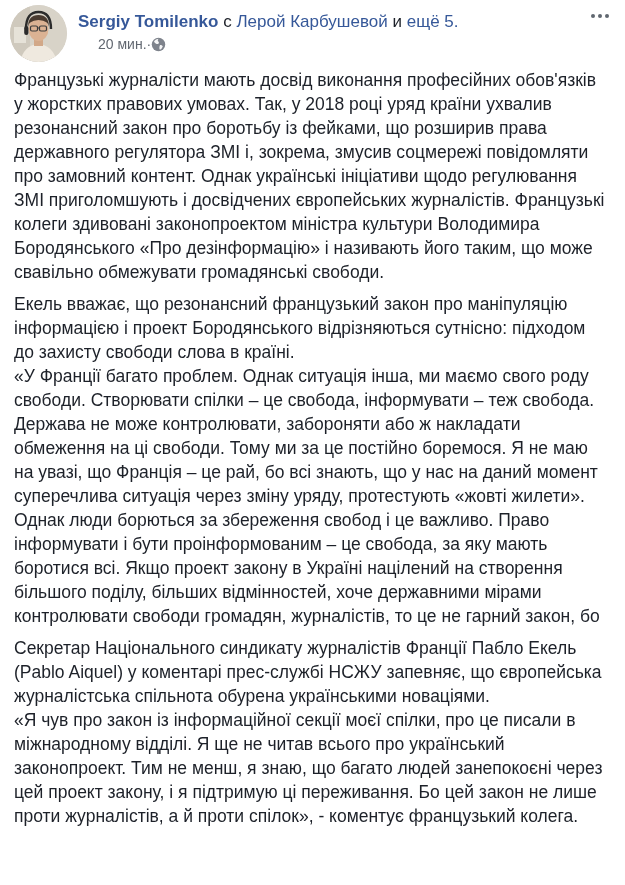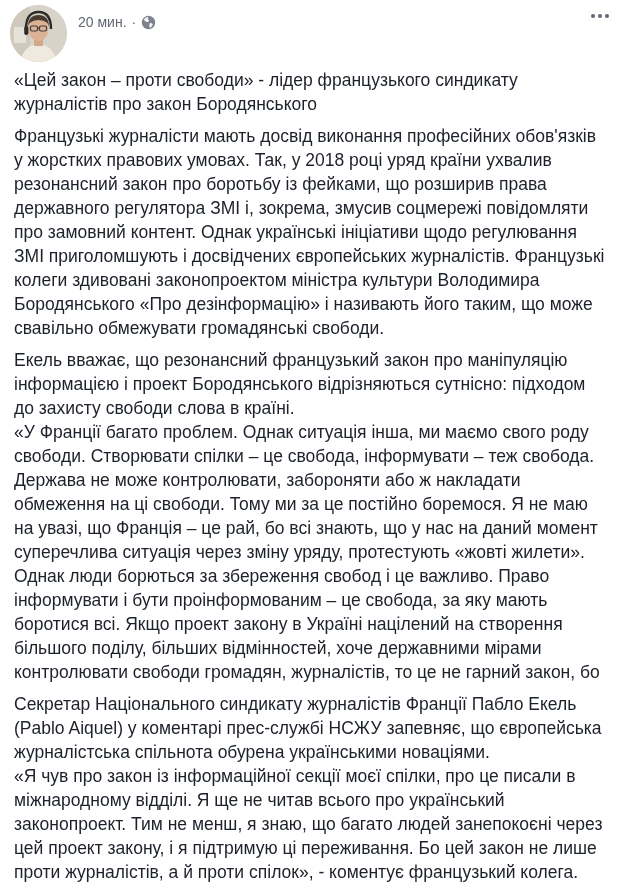--- a/index.html
+++ b/index.html
@@ -47,25 +47,25 @@
   }
   .name-line a {
     text-decoration: none;
     color: #365899;
     cursor: pointer;
   }
   .name-line a.author { font-weight: bold; }
   .meta-line {
     display: flex;
     align-items: center;
-    gap: 5px;
     margin-top: 2px;
     font-size: 14px;
     line-height: 19px;
     color: #616770;
+    margin-left: 20px;
   }
   .meta-line .timestamp {
     text-decoration: none;
     color: #616770;
     cursor: pointer;
   }
   .globe { display: inline-flex; align-items: center; }
   .more-button {
     position: absolute;
     top: 10px;
@@ -125,20 +125,27 @@
           <rect x="14.2" y="21" width="4.2" height="9" rx="2" fill="#2b2b2b"></rect>
 
           <rect x="20.5" y="21" width="7" height="5" rx="1.5" fill="none" stroke="#3c3c3c" stroke-width="1.2"></rect>
           <rect x="29.5" y="21" width="7" height="5" rx="1.5" fill="none" stroke="#3c3c3c" stroke-width="1.2"></rect>
           <line x1="27.5" y1="23" x2="29.5" y2="23" stroke="#3c3c3c" stroke-width="1.2"></line>
         </g>
       </svg>
     </div>
 
     <div class="header-text">
+      <div class="name-line">
+        <a class="author">Sergiy Tomilenko</a>
+        <span>с</span>
+        <a>Лерой Карбушевой</a>
+        <span>и</span>
+        <a>ещё 5.</a>
+      </div>
       <div class="meta-line">
         <a class="timestamp">20 мин.</a>
         <span>·</span>
         <span class="globe">
           <svg width="15" height="15" viewBox="0 0 16 16">
             <circle cx="8" cy="8" r="7.2" fill="#7e838c"></circle>
             <path d="M3.2 4.4 Q5 2 8 1.8 Q6.5 3.5 7.6 4.6 Q9 5.4 8.2 6.8 Q7 8 5.4 7.2 Q3.6 6.2 3.2 4.4 Z" fill="#ffffff" opacity="0.92"></path>
             <path d="M9.6 8.6 Q11.8 8.4 12.6 10 Q11.6 12.6 9.4 13.6 Q8.6 11.8 9 10.4 Z" fill="#ffffff" opacity="0.92"></path>
           </svg>
         </span>
@@ -147,22 +154,20 @@
 
     <div class="more-button" title="">
       <span class="dot"></span>
       <span class="dot"></span>
       <span class="dot"></span>
     </div>
 
   </div>
 
   <div class="post-body">
-    <p>«Цей закон – проти свободи» - лідер французького синдикату
-журналістів про закон Бородянського</p>
     <p>Французькі журналісти мають досвід виконання професійних обов'язків
 у жорстких правових умовах. Так, у 2018 році уряд країни ухвалив
 резонансний закон про боротьбу із фейками, що розширив права
 державного регулятора ЗМІ і, зокрема, змусив соцмережі повідомляти
 про замовний контент. Однак українські ініціативи щодо регулювання
 ЗМІ приголомшують і досвідчених європейських журналістів. Французькі
 колеги здивовані законопроектом міністра культури Володимира
 Бородянського «Про дезінформацію» і називають його таким, що може
 свавільно обмежувати громадянські свободи.</p>
     <p>Екель вважає, що резонансний французький закон про маніпуляцію

